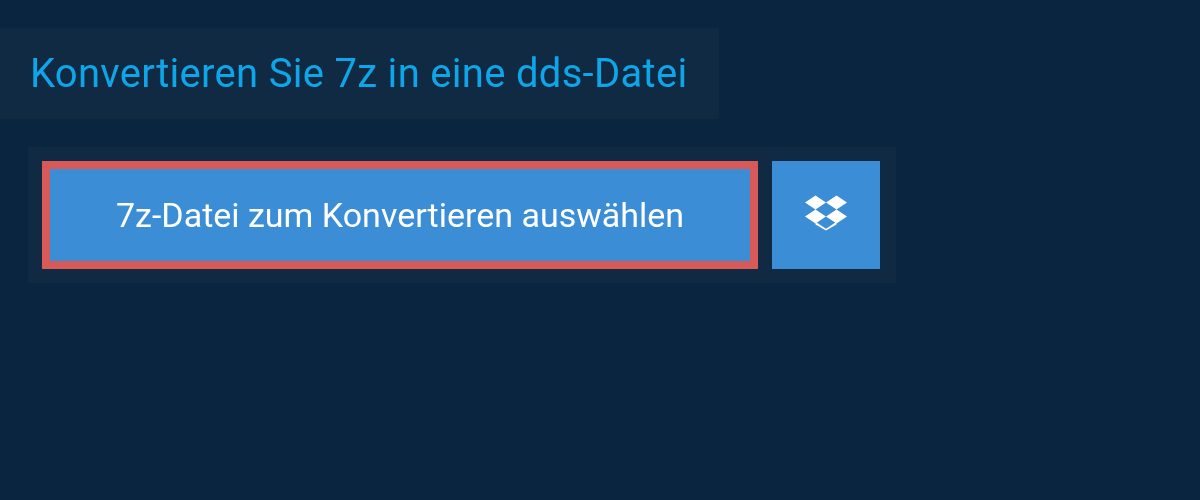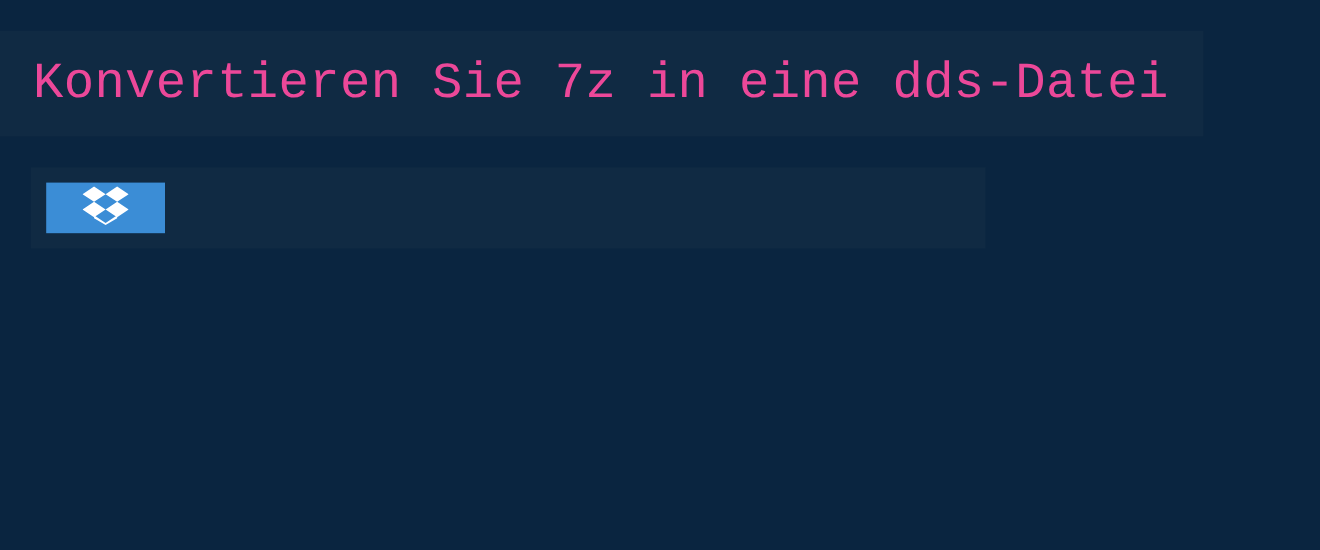--- a/index.html
+++ b/index.html
@@ -15,25 +15,24 @@
       overflow: hidden;
     }
     .title-bar {
       background-color: #102a43;
       display: inline-block;
       padding: 22px 32px 22px 30px;
       margin-top: 28px;
       margin-left: 0;
     }
     .page-title {
-      color: #ec4899;
-      font-size: 46px;
+      color: #0ea5e9;
+      font-size: 40px;
       font-weight: 400;
       letter-spacing: 0.3px;
-      font-family: Liberation Mono, monospace;
     }
     .action-panel {
       background-color: #102a43;
       margin-top: 28px;
       margin-left: 28px;
       padding: 14px;
       display: inline-flex;
       align-items: stretch;
       gap: 14px;
       width: 868px;
@@ -71,20 +70,23 @@
 </head>
 <body>
 
 
 
 <div class="title-bar">
   <h1 class="page-title">Konvertieren Sie 7z in eine dds-Datei</h1>
 </div>
 
 <div class="action-panel">
+  <div class="select-file-button">
+    <span>7z-Datei zum Konvertieren auswählen</span>
+  </div>
   <div class="dropbox-button">
     <span>
       <svg class="dropbox-icon-svg" viewBox="0 0 24 24" xmlns="http://www.w3.org/2000/svg">
         <path d="M6 2L0 6l6 4-6 4 6 4 6-4 6 4 6-4-6-4 6-4-6-4-6 4-6-4zm6 4l6 4-6 4-6-4 6-4zm-6 12.5l6 3.5 6-3.5v-1.5l-6 4-6-4v1.5z"></path>
       </svg>
     </span>
   </div>
 </div>
 
 

